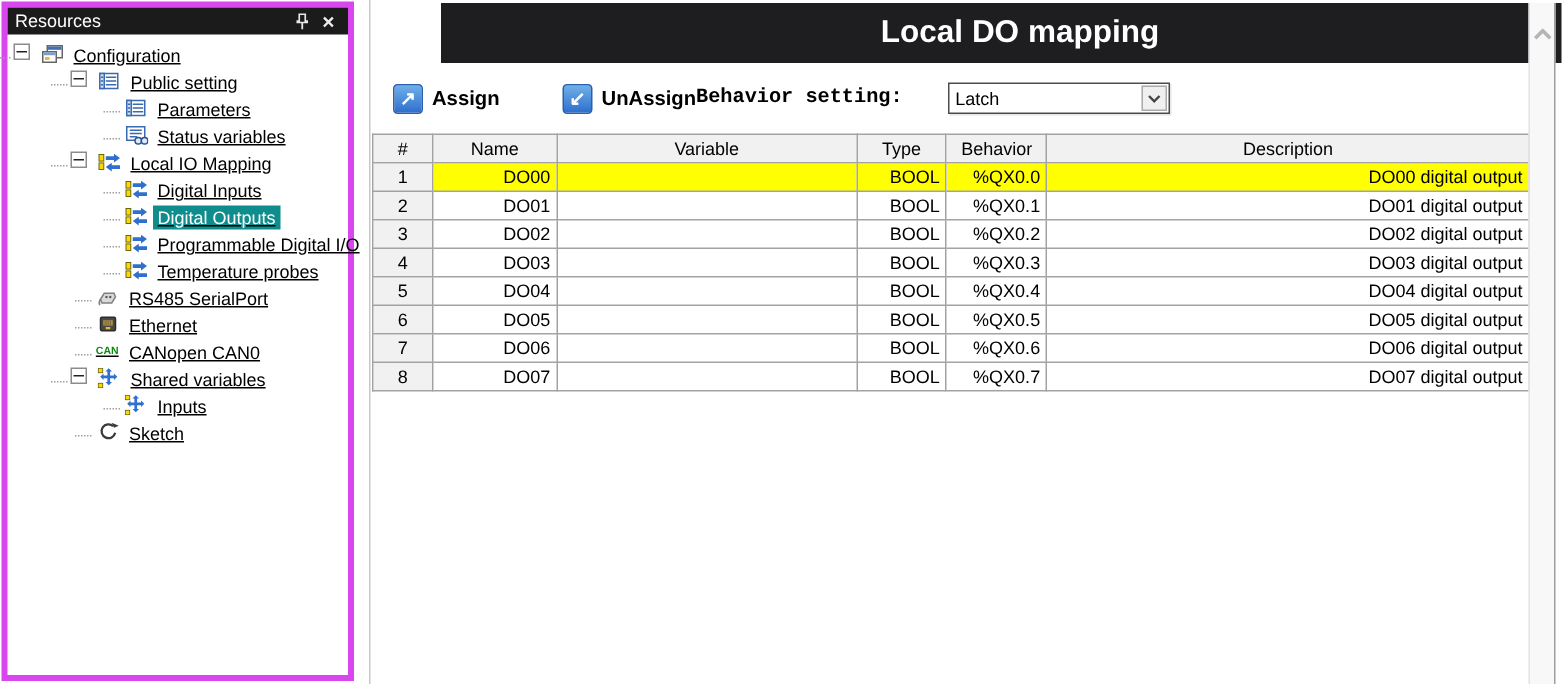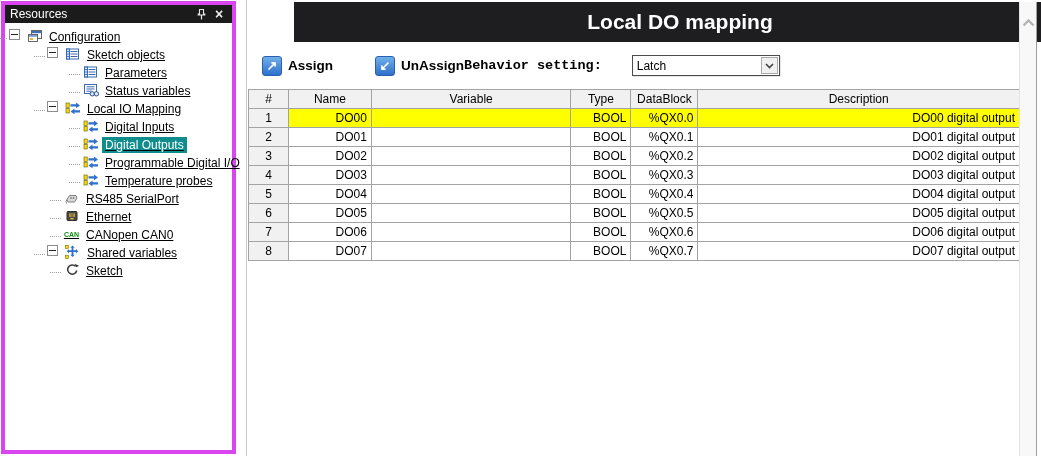--- a/index.html
+++ b/index.html
@@ -114,21 +114,21 @@
         </div>
         <div class="tree-item" style="--pl: 42px;">
           <span class="expand-box"></span>
           <span class="ticon icon-slot">
             <svg width="15" height="14" viewBox="0 0 15 14">
               <rect x="1.5" y="2" width="12" height="10" fill="#fff" stroke="#3a6ab0"></rect>
               <rect x="1.5" y="2" width="3" height="10" fill="#cfe0f5" stroke="#3a6ab0"></rect>
               <path d="M5.5 4.5 h7 M5.5 7 h7 M5.5 9.5 h7 M2.2 4.5 h1.6 M2.2 7 h1.6 M2.2 9.5 h1.6" stroke="#3a6ab0" stroke-width="1"></path>
             </svg>
           </span>
-          <span class="lbl">Sketch objects</span>
+          <span class="lbl">Public setting</span>
         </div>
         <div class="tree-item" style="--pl: 77px;">
           <span class="ticon icon-slot">
             <svg width="15" height="14" viewBox="0 0 15 14">
               <rect x="1.5" y="2" width="12" height="10" fill="#fff" stroke="#3a6ab0"></rect>
               <rect x="1.5" y="2" width="3" height="10" fill="#cfe0f5" stroke="#3a6ab0"></rect>
               <path d="M5.5 4.5 h7 M5.5 7 h7 M5.5 9.5 h7 M2.2 4.5 h1.6 M2.2 7 h1.6 M2.2 9.5 h1.6" stroke="#3a6ab0" stroke-width="1"></path>
             </svg>
           </span>
           <span class="lbl">Parameters</span>
@@ -232,20 +232,30 @@
         <div class="tree-item" style="--pl: 42px;">
           <span class="expand-box"></span>
           <span class="ticon icon-slot">
             <svg width="15" height="14" viewBox="0 0 15 14">
               <path d="M7.5 0.5 l2.2 2.2 H8.4 v2.6 h2.6 V4 l2.2 2.2 -2.2 2.2 V7.1 H8.4 v2.6 h1.3 L7.5 11.9 5.3 9.7 h1.3 V7.1 H4 v1.3 L1.8 6.2 4 4 v1.3 h2.6 V2.7 H5.3 z" fill="#2f6fce"></path>
               <rect x="0.5" y="0.5" width="3" height="3" fill="#ffd800" stroke="#5a5a00" stroke-width="0.5"></rect>
               <rect x="0.5" y="10.5" width="3" height="3" fill="#ffd800" stroke="#5a5a00" stroke-width="0.5"></rect>
             </svg>
           </span>
           <span class="lbl">Shared variables</span>
+        </div>
+        <div class="tree-item" style="--pl: 77px;">
+          <span class="ticon icon-slot">
+            <svg width="15" height="14" viewBox="0 0 15 14">
+              <path d="M7.5 0.5 l2.2 2.2 H8.4 v2.6 h2.6 V4 l2.2 2.2 -2.2 2.2 V7.1 H8.4 v2.6 h1.3 L7.5 11.9 5.3 9.7 h1.3 V7.1 H4 v1.3 L1.8 6.2 4 4 v1.3 h2.6 V2.7 H5.3 z" fill="#2f6fce"></path>
+              <rect x="0.5" y="0.5" width="3" height="3" fill="#ffd800" stroke="#5a5a00" stroke-width="0.5"></rect>
+              <rect x="0.5" y="10.5" width="3" height="3" fill="#ffd800" stroke="#5a5a00" stroke-width="0.5"></rect>
+            </svg>
+          </span>
+          <span class="lbl">Inputs</span>
         </div>
         <div class="tree-item" style="--pl: 58px;">
           <span class="ticon icon-slot">
             <svg width="14" height="14" viewBox="0 0 14 14">
               <path d="M10.5 3.2 A4.6 4.6 0 1 0 11.8 7.5" fill="none" stroke="#3a3a3a" stroke-width="1.5"></path>
               <path d="M9.5 0.8 l1.5 3.4 3.2 -1.4 z" fill="#3a3a3a"></path>
             </svg>
           </span>
           <span class="lbl">Sketch</span>
         </div>
@@ -287,21 +297,21 @@
         <col class="c3">
           <col class="c4">
           <col class="c5">
       </colgroup>
       <thead>
           <tr id="thead-row">
             <th>#</th>
             <th>Name</th>
             <th>Variable</th>
             <th>Type</th>
-            <th>DataBlock</th>
+            <th>Behavior</th>
             <th>Description</th>
           </tr>
         </thead>
       <tbody id="tbody">
           <tr class="sel">
             <td class="numcell">1</td>
             <td>DO00</td>
             <td></td>
             <td>BOOL</td>
             <td>%QX0.0</td>

